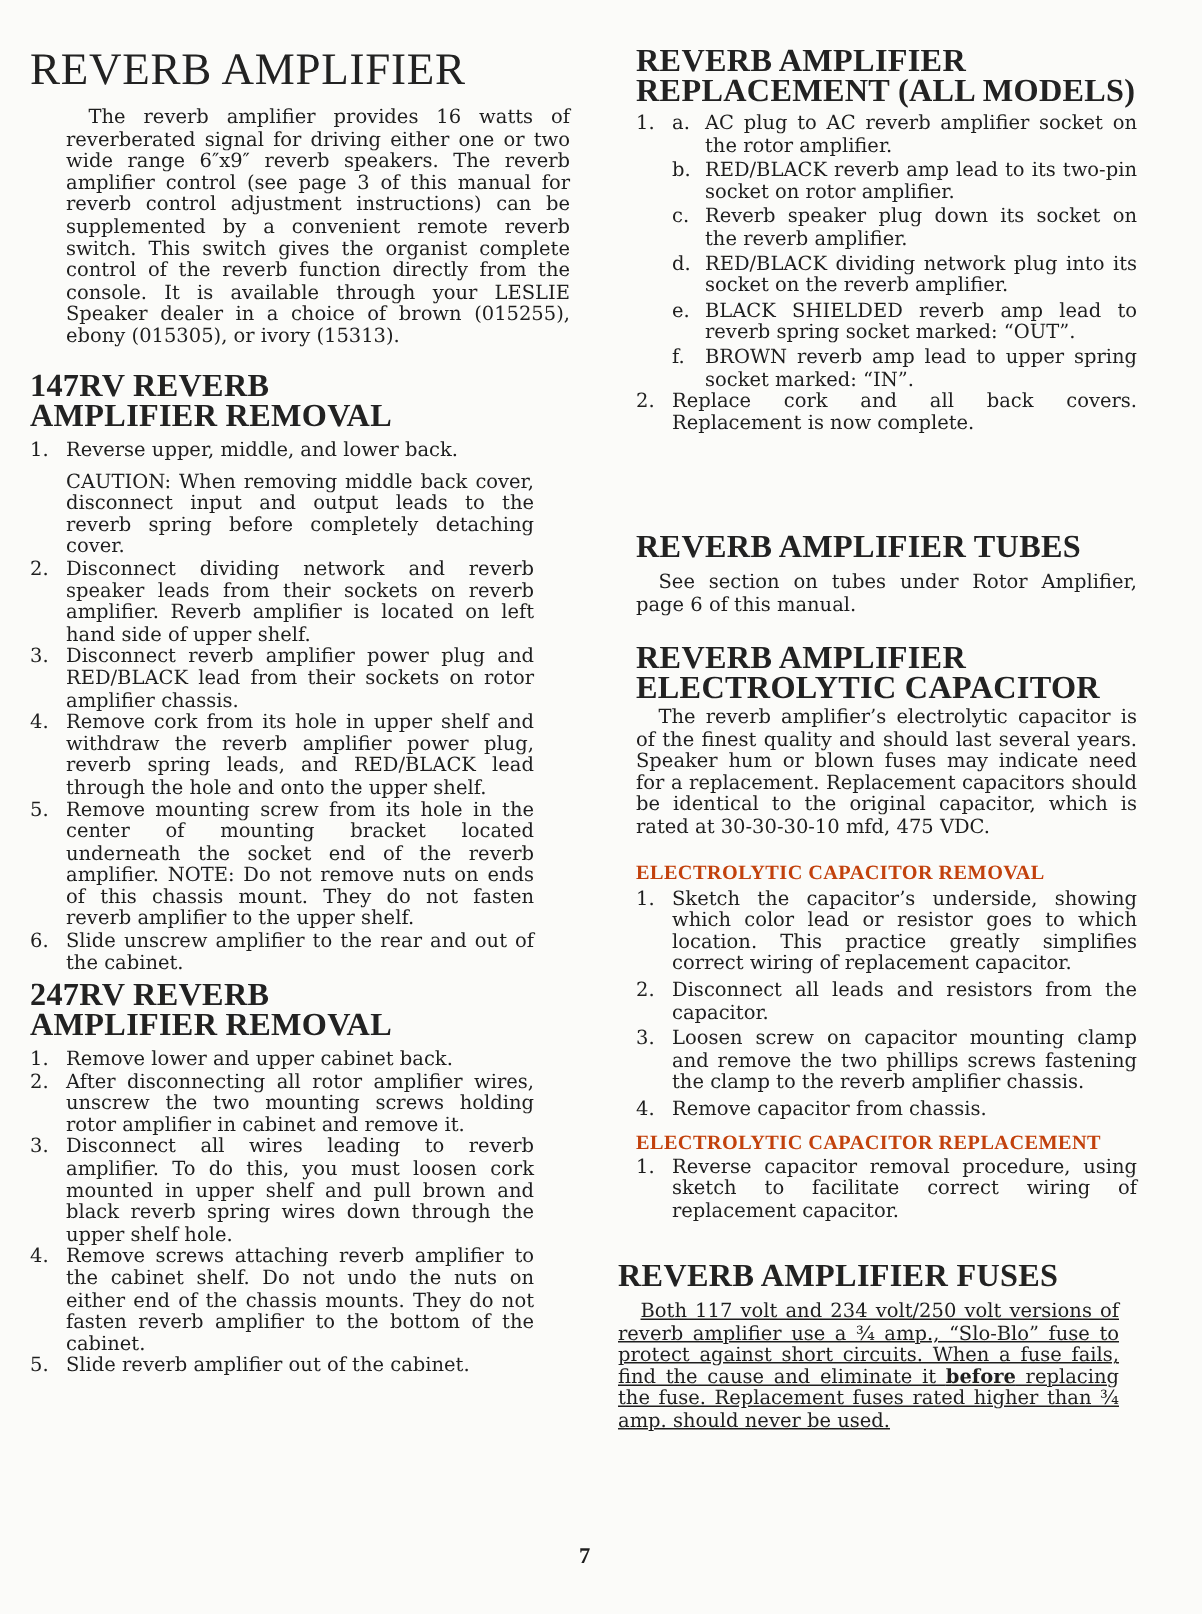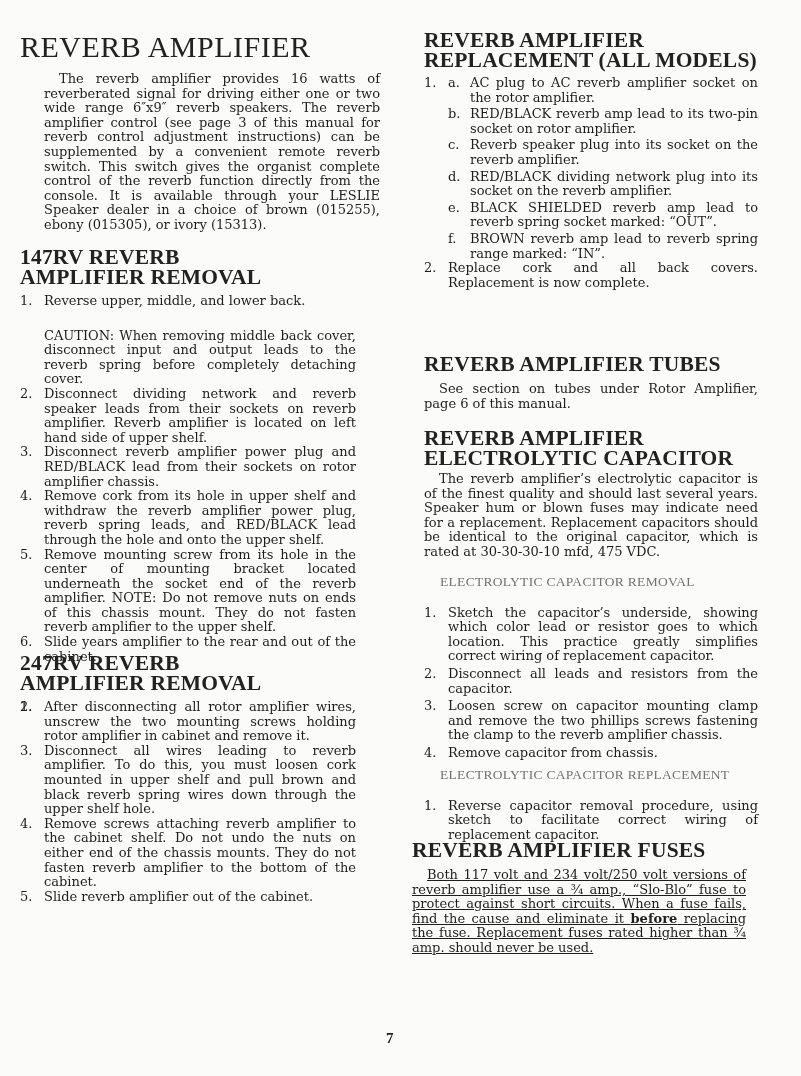--- a/index.html
+++ b/index.html
@@ -1,25 +1,25 @@
 <!DOCTYPE html>
 <html><head>
 <meta charset="utf-8">
 <style>
   html, body { margin:0; padding:0; }
   body { width:801px; height:1076px; background:#fbfbf9; position:relative; overflow:hidden;
          font-family:"DejaVu Serif", "Liberation Serif", serif; color:#1e1e1e; }
   .page-title { position:absolute; left:20px; top:30px; font-family:"Liberation Serif", serif; font-weight:normal; font-size:30px; letter-spacing:0.5px; margin:0; color:#222; }
   h2 { font-family:"Liberation Serif", serif; font-weight:bold; font-size:21.5px; line-height:20px; margin:0; color:#222; letter-spacing:0.2px; }
-  h3 { font-family:"Liberation Serif", serif; font-weight:normal; font-size:13.5px; line-height:16px; margin:16px; color:#737373; letter-spacing:0.3px; }
+  h3 { font-family:"Liberation Serif", serif; font-weight:bold; font-size:13.5px; line-height:16px; margin:0; color:#c2410c; letter-spacing:0.3px; }
   p { margin:0; font-size:13px; line-height:14.6px; text-align:justify; text-indent:15px; }
   ol { margin:0; padding:0; list-style:none; }
   li { position:relative; padding-left:24px; font-size:13px; line-height:14.6px; text-align:justify; }
   li .num { position:absolute; left:0; top:0; }
-  li .note { display:block; margin-top:20px; }
+  li .note { display:block; margin-top:6px; }
   ol.sub li { padding-left:22px; margin-top:2px; }
   .blk { position:absolute; }
   b { font-weight:bold; }
   .page-num { position:absolute; left:386px; top:1030px; font-weight:bold; font-size:15px; font-family:"Liberation Serif", serif; }
 </style>
 </head>
 <body>
 
 <h1 class="page-title">REVERB AMPLIFIER</h1>
 
@@ -31,52 +31,52 @@
   <h2>
     <span>147RV REVERB</span><br>
     <span>AMPLIFIER REMOVAL</span>
   </h2>
   <ol style="margin-top:7px;">
     <li><span class="num">1.</span><span>Reverse upper, middle, and lower back.</span><span class="note">CAUTION: When removing middle back cover, disconnect input and output leads to the reverb spring before completely detaching cover.</span></li>
     <li><span class="num">2.</span><span>Disconnect dividing network and reverb speaker leads from their sockets on reverb amplifier. Reverb amplifier is located on left hand side of upper shelf.</span></li>
     <li><span class="num">3.</span><span>Disconnect reverb amplifier power plug and RED/BLACK lead from their sockets on rotor amplifier chassis.</span></li>
     <li><span class="num">4.</span><span>Remove cork from its hole in upper shelf and withdraw the reverb amplifier power plug, reverb spring leads, and RED/BLACK lead through the hole and onto the upper shelf.</span></li>
     <li><span class="num">5.</span><span>Remove mounting screw from its hole in the center of mounting bracket located underneath the socket end of the reverb amplifier. NOTE: Do not remove nuts on ends of this chassis mount. They do not fasten reverb amplifier to the upper shelf.</span></li>
-    <li><span class="num">6.</span><span>Slide years amplifier to the rear and out of the cabinet.</span></li>
+    <li><span class="num">6.</span><span>Slide unscrew amplifier to the rear and out of the cabinet.</span></li>
   </ol>
 </div>
 
 <div class="blk" style="left:20px; top:653px; width:336px;">
   <h2>
     <span>247RV REVERB</span><br>
     <span>AMPLIFIER REMOVAL</span>
   </h2>
   <ol style="margin-top:7px;">
-    <li><span class="num">1.</span></li>
+    <li><span class="num">1.</span><span>Remove lower and upper cabinet back.</span></li>
     <li><span class="num">2.</span><span>After disconnecting all rotor amplifier wires, unscrew the two mounting screws holding rotor amplifier in cabinet and remove it.</span></li>
     <li><span class="num">3.</span><span>Disconnect all wires leading to reverb amplifier. To do this, you must loosen cork mounted in upper shelf and pull brown and black reverb spring wires down through the upper shelf hole.</span></li>
     <li><span class="num">4.</span><span>Remove screws attaching reverb amplifier to the cabinet shelf. Do not undo the nuts on either end of the chassis mounts. They do not fasten reverb amplifier to the bottom of the cabinet.</span></li>
     <li><span class="num">5.</span><span>Slide reverb amplifier out of the cabinet.</span></li>
   </ol>
 </div>
 
 <div class="blk" style="left:424px; top:30px; width:334px;">
   <h2>
     <span>REVERB AMPLIFIER</span><br>
     <span>REPLACEMENT (ALL MODELS)</span>
   </h2>
   <ol style="margin-top:6px;">
     <li><span class="num">1.</span>
       <ol class="sub">
         <li><span class="num">a.</span><span>AC plug to AC reverb amplifier socket on the rotor amplifier.</span></li>
         <li><span class="num">b.</span><span>RED/BLACK reverb amp lead to its two-pin socket on rotor amplifier.</span></li>
-        <li><span class="num">c.</span><span>Reverb speaker plug into its socket on the reverb amplifier.</span></li>
+        <li><span class="num">c.</span><span>Reverb speaker plug down its socket on the reverb amplifier.</span></li>
         <li><span class="num">d.</span><span>RED/BLACK dividing network plug into its socket on the reverb amplifier.</span></li>
         <li><span class="num">e.</span><span>BLACK SHIELDED reverb amp lead to reverb spring socket marked: “OUT”.</span></li>
-        <li><span class="num">f.</span><span>BROWN reverb amp lead to reverb spring range marked: “IN”.</span></li>
+        <li><span class="num">f.</span><span>BROWN reverb amp lead to upper spring socket marked: “IN”.</span></li>
       </ol>
     </li>
     <li><span class="num">2.</span><span>Replace cork and all back covers. Replacement is now complete.</span></li>
   </ol>
 </div>
 
 <div class="blk" style="left:424px; top:354px; width:334px;">
   <h2>REVERB AMPLIFIER TUBES</h2>
   <p style="margin-top:8px;">See section on tubes under Rotor Amplifier, page 6 of this manual.</p>
 </div>

